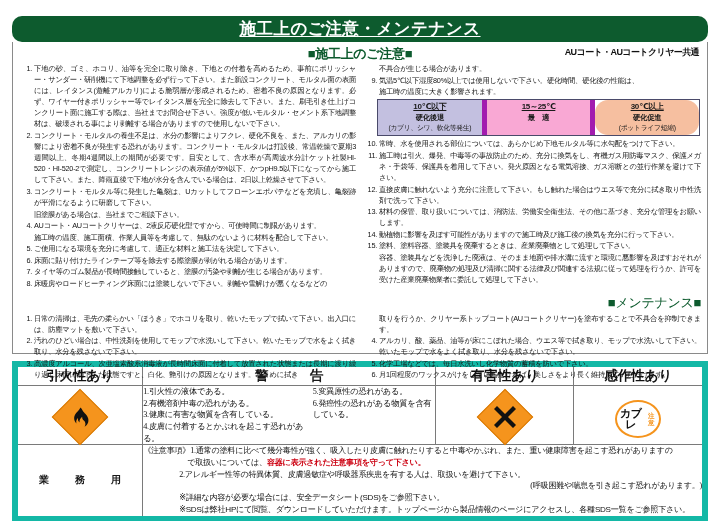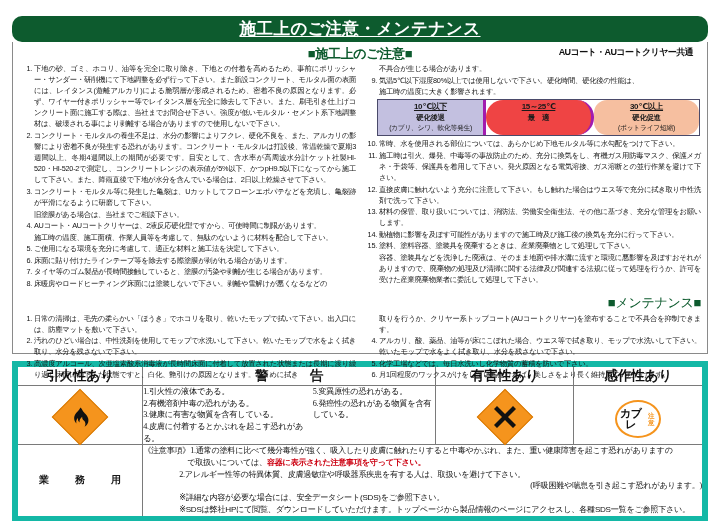--- a/index.html
+++ b/index.html
@@ -49,21 +49,21 @@
   .section-head {
     position: absolute; left: 0; right: 0;
     text-align: center;
     font-size: 13px;
     font-weight: bold;
     color: #0d5b2e;
     letter-spacing: -0.3px;
     white-space: nowrap;
   }
   .brand-note {
-    position: absolute; right: 8px; top: 1px;
+    position: absolute; right: 2px; top: 1px;
     font-size: 9px;
     font-weight: bold;
     color: #111;
     white-space: nowrap;
     letter-spacing: -0.6px;
   }
 
   .cols {
     display: flex;
     gap: 8px;
@@ -99,37 +99,37 @@
   .temp-table {
     display: flex;
     border: 1px solid #4a4a6a;
     margin: 2px 0 2px 13px;
     width: calc(100% - 14px);
   }
   .temp-cell {
     flex: 1;
     text-align: center;
     padding: 2px 1px 3px 1px;
-    border-right: 3px solid #a21caf;
+    border-right: 5px solid #a21caf;
     font-size: 7.4px;
     line-height: 1.35;
     letter-spacing: -0.3px;
   }
   .temp-cell:last-child { border-right: none; }
   .temp-cell .t-head {
     display: block;
     font-weight: bold;
     text-decoration: underline;
     text-underline-offset: 1px;
     font-size: 8px;
   }
   .temp-cell .t-mid { display: block; font-weight: bold; }
   .temp-cell .t-sub { display: block; font-size: 6.8px; }
   .tc-cold { background: #c3c0e0; }
-  .tc-opt  { background: #ef4444; border-radius: 17px; }
+  .tc-opt  { background: #f9a8d4; }
   .tc-hot  { background: #f6bfa0; border-radius: 13px; }
 
   
   .maint-head-row { position: relative; height: 17px; margin-top: 4px; }
   .maint-head {
     position: absolute; left: 0; right: 0;
     text-align: right;
     font-size: 13px; font-weight: normal;
     color: #0d5b2e;
     letter-spacing: -0.3px;

